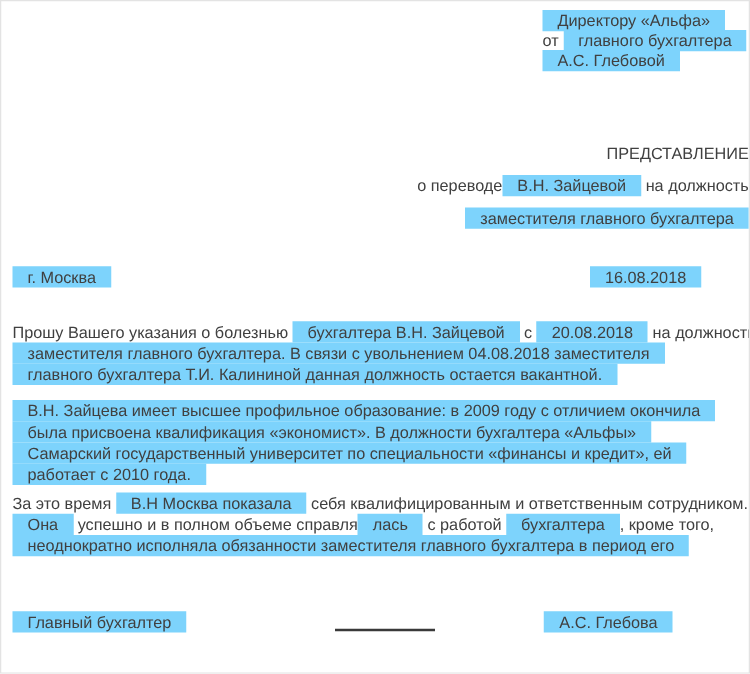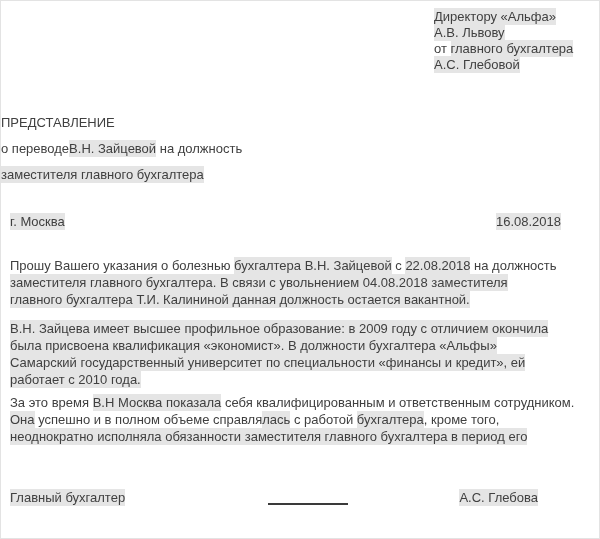--- a/index.html
+++ b/index.html
@@ -17,35 +17,35 @@
     font-family: "Liberation Sans", sans-serif;
     font-size: 13px;
     color: #404040;
     overflow: hidden;
   }
   .line {
     line-height: 17px;
     white-space: nowrap;
   }
   .hl {
-    background: #e5e5e5;
-    padding: 1px 0;
+    background: #7dd3fc;
+    padding: 1px 12px;
   }
   .address {
     position: absolute;
     left: 433px;
     top: 8px;
   }
   .address .line { line-height: 16px; }
   .title-block {
     position: absolute;
     left: 0;
     right: 0;
     top: 113px;
-    text-align: left;
+    text-align: right;
   }
   .title-block .line { margin-bottom: 9px; }
   .place-date {
     position: absolute;
     left: 9px;
     right: 38px;
     top: 212px;
   }
   .place { position: absolute; left: 0; top: 0; }
   .date { position: absolute; right: 0; top: 0; }
@@ -73,38 +73,37 @@
   }
   .sig-name { position: absolute; right: 23px; top: 0; }
 </style>
 </head>
 <body>
 
 <div class="doc">
 
   <div class="address">
     <div class="line"><span class="hl">Директору «Альфа»</span></div>
-    <div class="line"><span class="hl">А.В. Львову</span></div>
     <div class="line"><span>от </span><span class="hl">главного бухгалтера</span></div>
     <div class="line"><span class="hl">А.С. Глебовой</span></div>
   </div>
 
   <div class="title-block">
     <div class="line"><span>ПРЕДСТАВЛЕНИЕ</span></div>
     <div class="line"><span>о переводе</span><span class="hl">В.Н. Зайцевой</span><span> на должность</span></div>
     <div class="line"><span class="hl">заместителя главного бухгалтера</span></div>
   </div>
 
   <div class="place-date">
     <div class="place line"><span class="hl">г. Москва</span></div>
     <div class="date line"><span class="hl">16.08.2018</span></div>
   </div>
 
   <div class="para para-1">
-    <div class="line"><span>Прошу Вашего указания о болезнью </span><span class="hl">бухгалтера В.Н. Зайцевой</span><span> с </span><span class="hl">22.08.2018</span><span> на должность</span></div>
+    <div class="line"><span>Прошу Вашего указания о болезнью </span><span class="hl">бухгалтера В.Н. Зайцевой</span><span> с </span><span class="hl">20.08.2018</span><span> на должность</span></div>
     <div class="line"><span class="hl">заместителя главного бухгалтера. В связи с увольнением 04.08.2018 заместителя</span></div>
     <div class="line"><span class="hl">главного бухгалтера Т.И. Калининой данная должность остается вакантной.</span></div>
   </div>
 
   <div class="para para-2">
     <div class="line"><span class="hl">В.Н. Зайцева имеет высшее профильное образование: в 2009 году с отличием окончила</span></div>
     <div class="line"><span class="hl">была присвоена квалификация «экономист». В должности бухгалтера «Альфы»</span></div>
     <div class="line"><span class="hl">Самарский государственный университет по специальности «финансы и кредит», ей</span></div>
     <div class="line"><span class="hl">работает с 2010 года.</span></div>
   </div>

